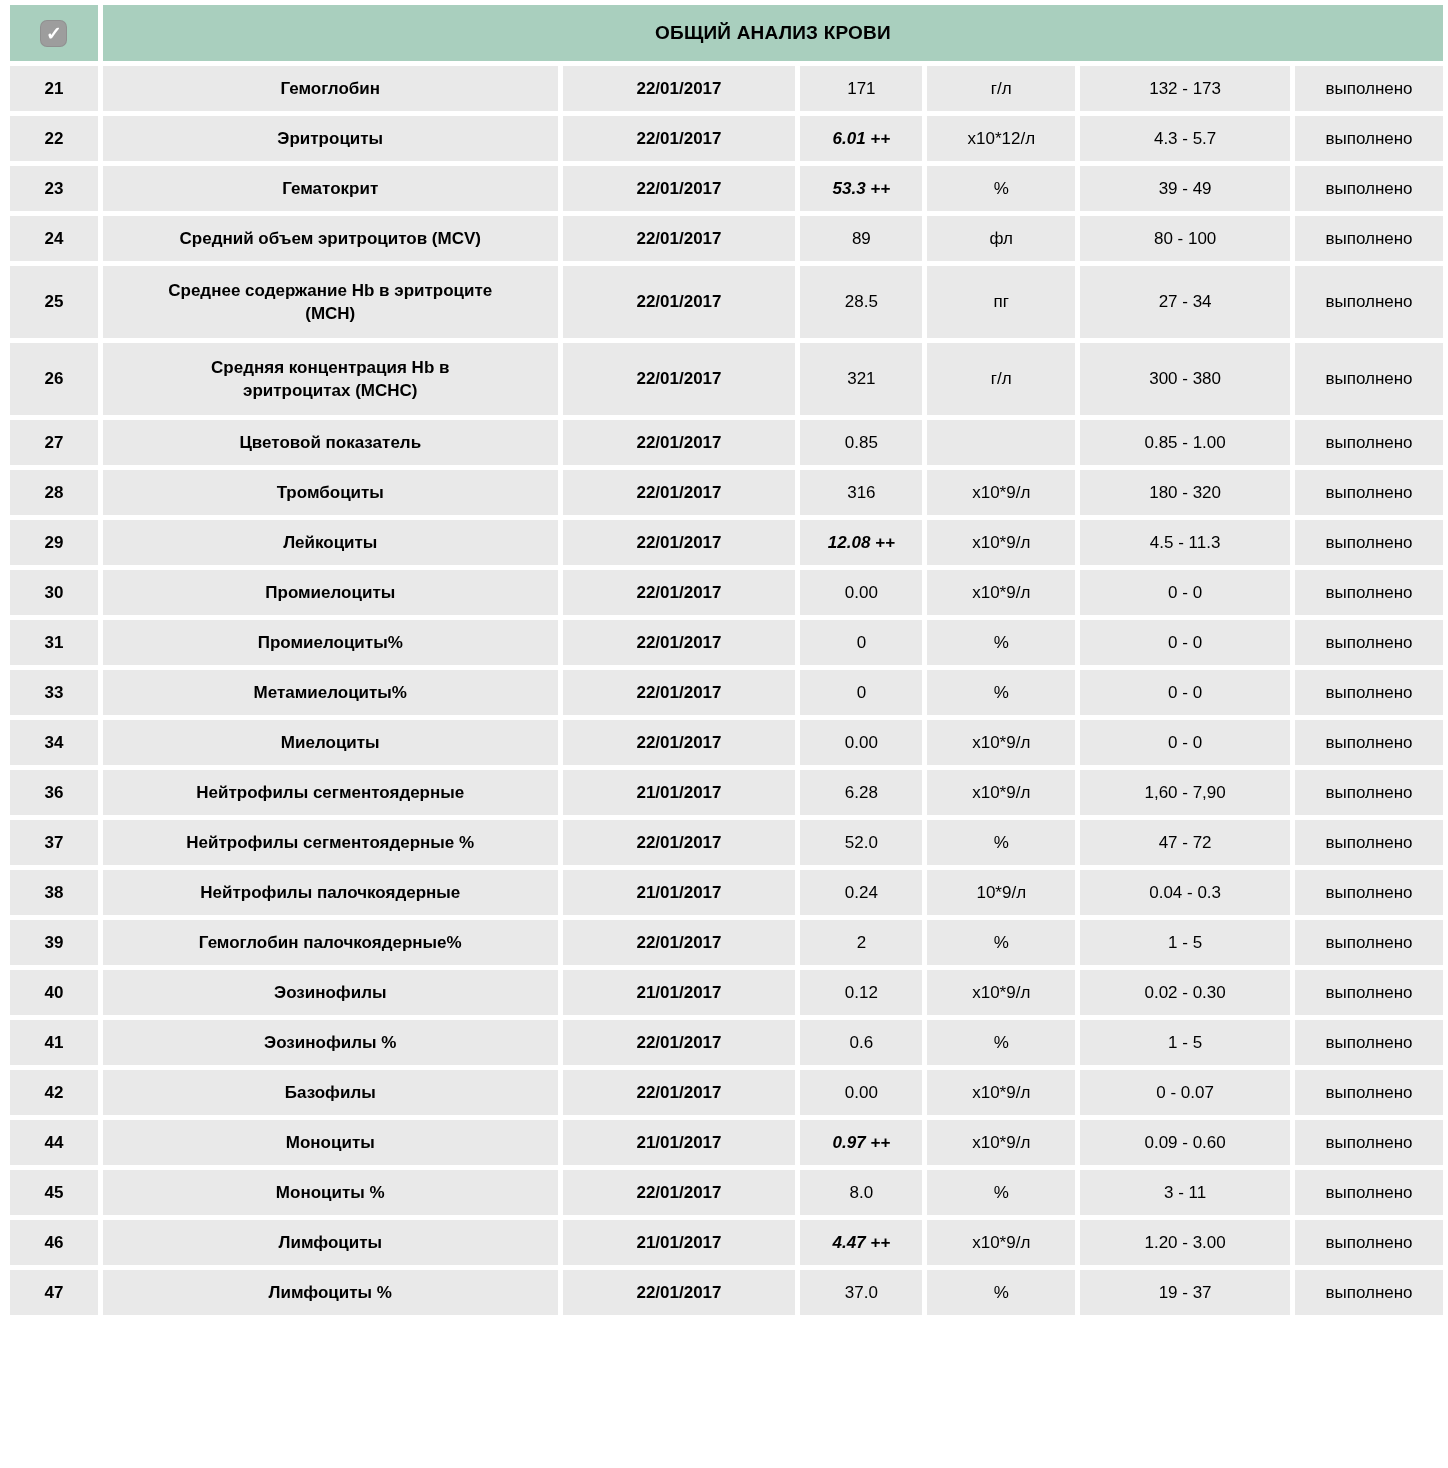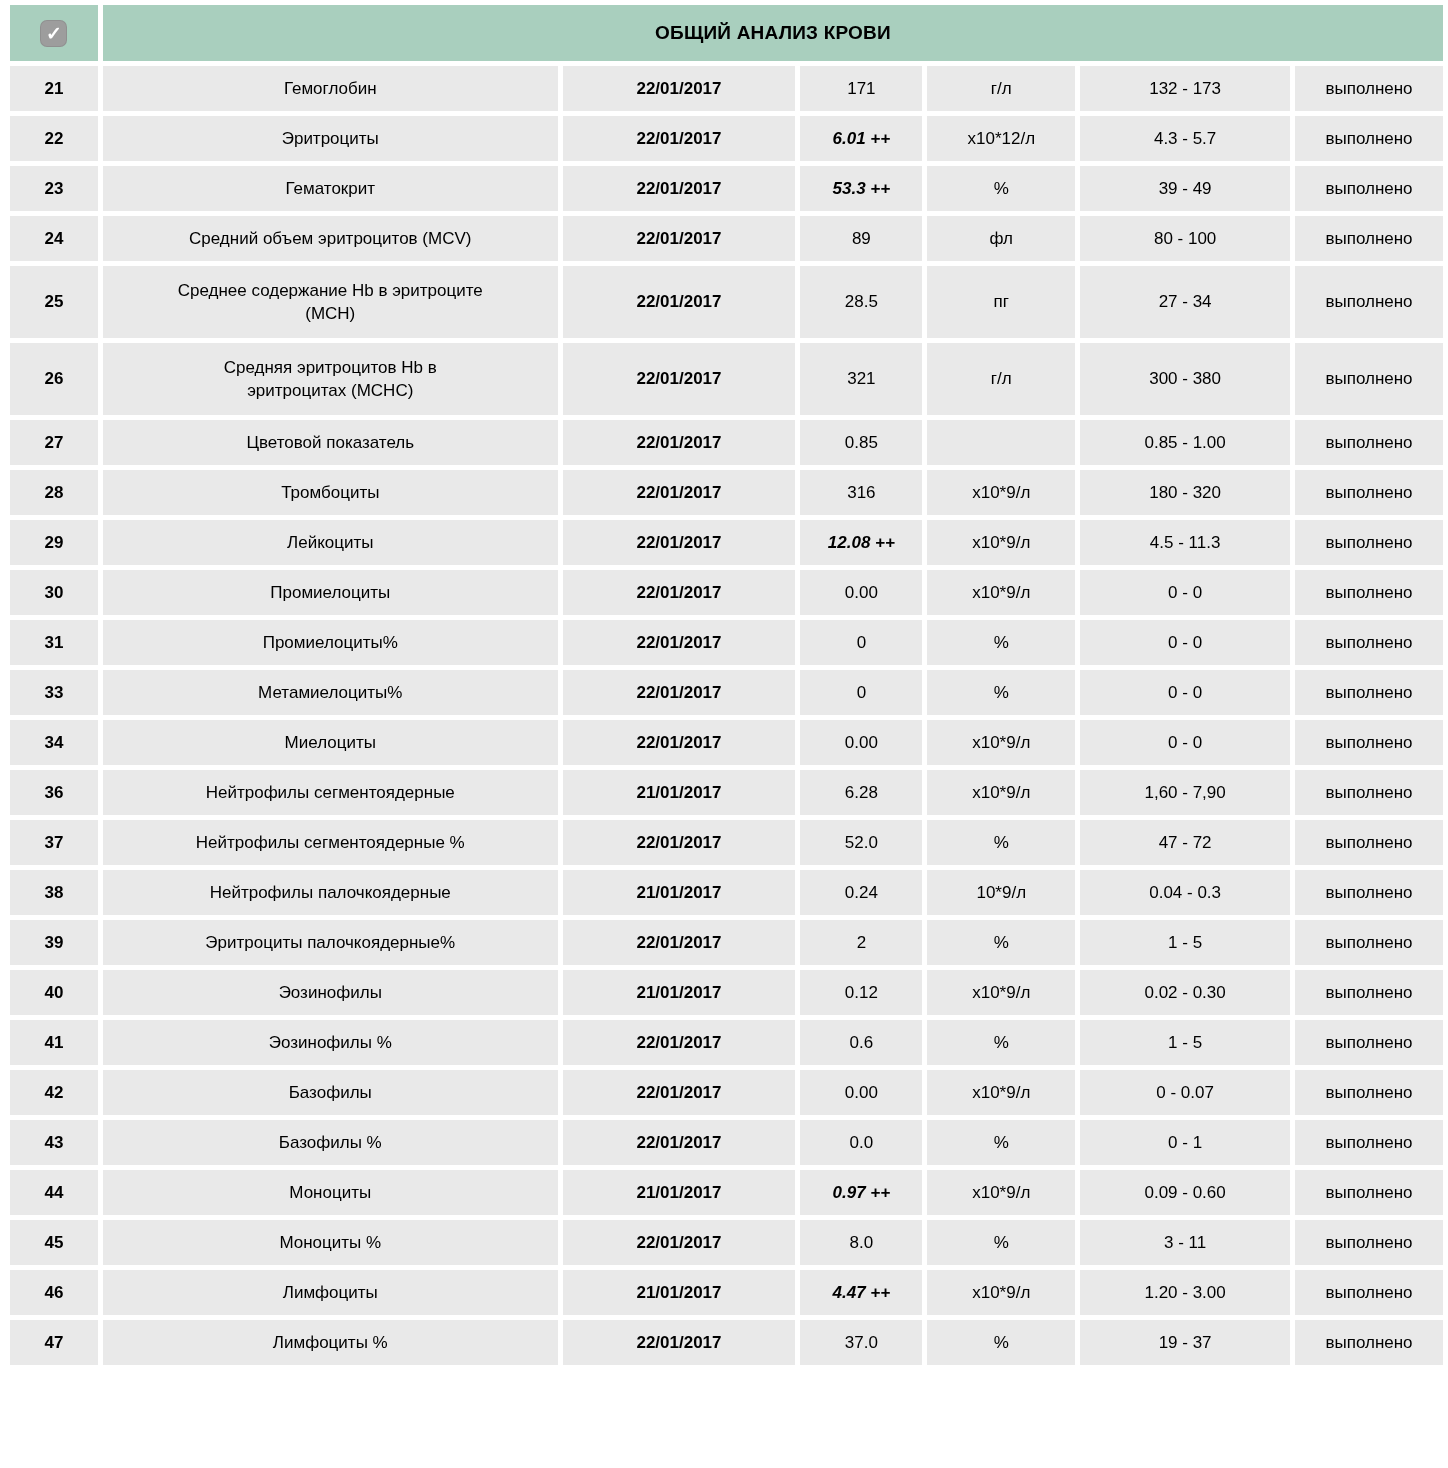--- a/index.html
+++ b/index.html
@@ -60,21 +60,21 @@
     cursor: pointer;
     box-shadow: inset 0 0 0 1px rgba(0,0,0,0.08);
   }
   .checkbox .check {
     color: #ffffff;
     font-size: 19px;
     font-weight: bold;
     line-height: 27px;
   }
   td.num  { font-weight: bold; }
-  td.name { font-weight: normal; white-space: pre-line; line-height: 23px; margin-left: 44px; }
+  td.name { font-weight: bold; white-space: pre-line; line-height: 23px; margin-left: 44px; }
   td.date { font-weight: bold; }
   td.value.flagged { font-weight: bold; font-style: italic; }
   tr.tall td { height: 72px; }
 </style>
 </head>
 <body>
 
 <table class="results">
   <colgroup>
     <col class="c-num">
@@ -135,21 +135,21 @@
     <td class="name">Среднее содержание Hb в эритроците
 (MCH)</td>
     <td class="date">22/01/2017</td>
     <td class="value">28.5</td>
     <td class="unit">пг</td>
     <td class="range">27 - 34</td>
     <td class="status">выполнено</td>
   </tr>
       <tr class="tall">
     <td class="num">26</td>
-    <td class="name">Средняя эритроцитов Hb в
+    <td class="name">Средняя концентрация Hb в
 эритроцитах (MCHC)</td>
     <td class="date">22/01/2017</td>
     <td class="value">321</td>
     <td class="unit">г/л</td>
     <td class="range">300 - 380</td>
     <td class="status">выполнено</td>
   </tr>
       <tr>
     <td class="num">27</td>
     <td class="name">Цветовой показатель</td>
@@ -235,21 +235,21 @@
     <td class="num">38</td>
     <td class="name">Нейтрофилы палочкоядерные</td>
     <td class="date">21/01/2017</td>
     <td class="value">0.24</td>
     <td class="unit">10*9/л</td>
     <td class="range">0.04 - 0.3</td>
     <td class="status">выполнено</td>
   </tr>
       <tr>
     <td class="num">39</td>
-    <td class="name">Эритроциты палочкоядерные%</td>
+    <td class="name">Гемоглобин палочкоядерные%</td>
     <td class="date">22/01/2017</td>
     <td class="value">2</td>
     <td class="unit">%</td>
     <td class="range">1 - 5</td>
     <td class="status">выполнено</td>
   </tr>
       <tr>
     <td class="num">40</td>
     <td class="name">Эозинофилы</td>
     <td class="date">21/01/2017</td>
@@ -267,29 +267,20 @@
     <td class="range">1 - 5</td>
     <td class="status">выполнено</td>
   </tr>
       <tr>
     <td class="num">42</td>
     <td class="name">Базофилы</td>
     <td class="date">22/01/2017</td>
     <td class="value">0.00</td>
     <td class="unit">х10*9/л</td>
     <td class="range">0 - 0.07</td>
-    <td class="status">выполнено</td>
-  </tr>
-      <tr>
-    <td class="num">43</td>
-    <td class="name">Базофилы %</td>
-    <td class="date">22/01/2017</td>
-    <td class="value">0.0</td>
-    <td class="unit">%</td>
-    <td class="range">0 - 1</td>
     <td class="status">выполнено</td>
   </tr>
       <tr>
     <td class="num">44</td>
     <td class="name">Моноциты</td>
     <td class="date">21/01/2017</td>
     <td class="value flagged">0.97 ++</td>
     <td class="unit">х10*9/л</td>
     <td class="range">0.09 - 0.60</td>
     <td class="status">выполнено</td>

